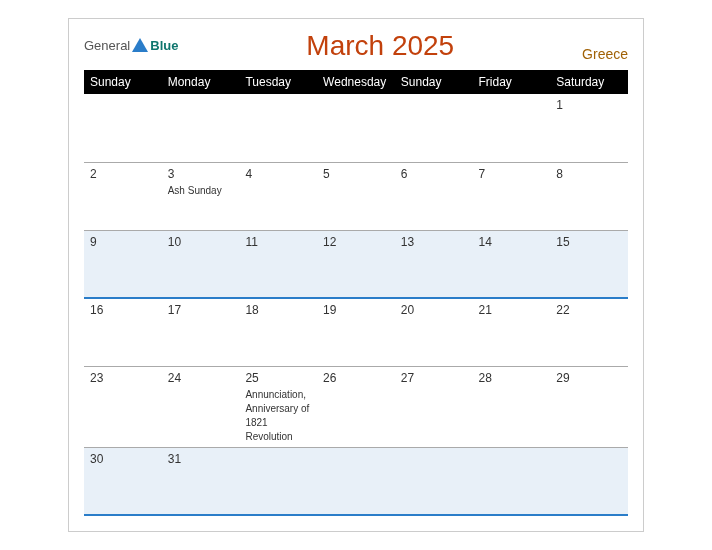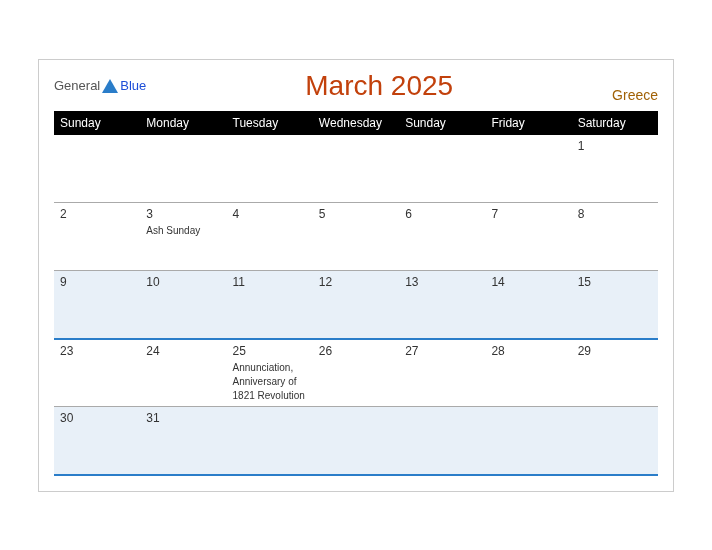--- a/index.html
+++ b/index.html
@@ -6,21 +6,21 @@
     body {
       font-family: Arial, sans-serif;
       background: #fff;
       width: 712px;
       height: 550px;
       display: flex;
       align-items: center;
       justify-content: center;
     }
     .calendar-container {
-      width: 636px;
+      width: 576px;
       background: #fff;
       border: 1px solid #ccc;
       padding: 10px 15px 15px;
     }
     .header {
       display: flex;
       align-items: center;
       justify-content: space-between;
       margin-bottom: 8px;
     }
@@ -28,23 +28,23 @@
       display: flex;
       align-items: flex-end;
       font-size: 13px;
       line-height: 1.1;
     }
     .logo-general {
       color: #555;
       font-size: 13px;
     }
     .logo-blue {
-      color: #1d4ed8;
+      color: #0f766e;
       font-size: 13px;
-      font-weight: normal;
+      font-weight: bold;
     }
     .logo-triangle {
       width: 0;
       height: 0;
       border-left: 8px solid transparent;
       border-right: 8px solid transparent;
       border-bottom: 14px solid #2a7dc9;
       margin: 0 2px 1px;
     }
     .calendar-title {
@@ -176,20 +176,43 @@
           </td>
           <td style="border-bottom: 2px solid rgb(42, 125, 201);">
             <span class="day-number">14</span>
           </td>
           <td style="border-bottom: 2px solid rgb(42, 125, 201);">
             <span class="day-number">15</span>
           </td>
         </tr>
         <tr>
           <td>
+            <span class="day-number">16</span>
+          </td>
+          <td>
+            <span class="day-number">17</span>
+          </td>
+          <td>
+            <span class="day-number">18</span>
+          </td>
+          <td>
+            <span class="day-number">19</span>
+          </td>
+          <td>
+            <span class="day-number">20</span>
+          </td>
+          <td>
+            <span class="day-number">21</span>
+          </td>
+          <td>
+            <span class="day-number">22</span>
+          </td>
+        </tr>
+        <tr>
+          <td>
             <span class="day-number">23</span>
           </td>
           <td>
             <span class="day-number">24</span>
           </td>
           <td><span class="day-number">25</span><span class="event-text">Annunciation, Anniversary of 1821 Revolution</span></td>
           <td>
             <span class="day-number">26</span>
           </td>
           <td>

